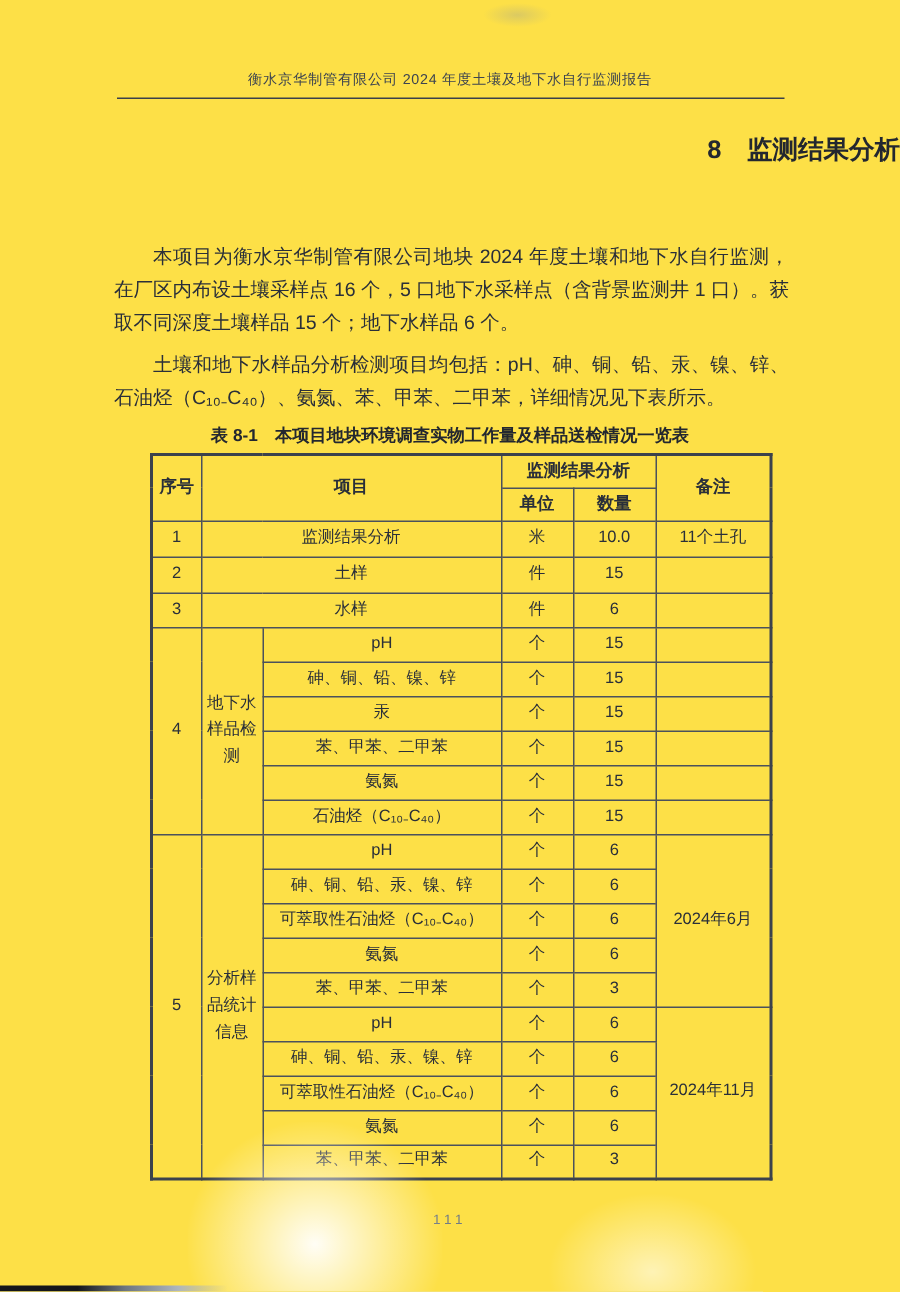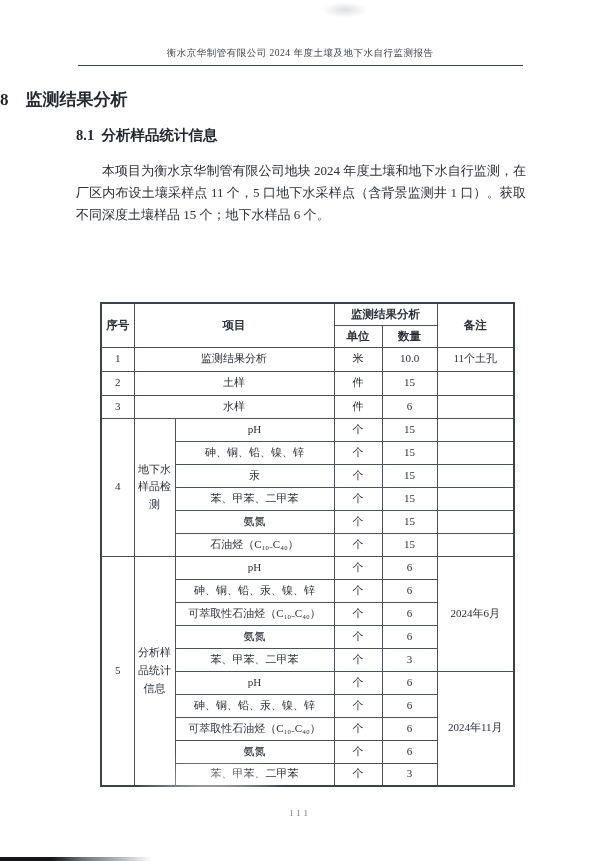--- a/index.html
+++ b/index.html
@@ -1,35 +1,35 @@
 <!DOCTYPE html>
 <html><head>
 <meta charset="utf-8">
 <style>
   html,body{margin:0;padding:0;}
   body{width:600px;height:861px;overflow:hidden;background:#dfe7ee;}
   .page{
     position:relative;width:600px;height:861px;overflow:hidden;
-    background:#ffffff;
+    background:#fde047;
     color:#262b34;
-    font-family:Liberation Serif, serif;
+    font-family:Liberation Sans, sans-serif;
   }
   
   .running-title{
     position:absolute;top:47px;left:0;width:600px;
     text-align:center;font-size:9.5px;letter-spacing:.5px;color:#3d4450;
   }
   .header-rule{
     position:absolute;top:65px;left:78px;width:445px;height:1px;
     background:#3a404a;
   }
   
   .chapter-title{
     position:absolute;top:88px;left:0;width:600px;
-    text-align:left;font-size:17px;font-weight:bold;color:#23272f;
+    text-align:right;font-size:17px;font-weight:bold;color:#23272f;
     white-space:pre;
   }
   .section-title{
     position:absolute;top:126px;left:76px;
     font-size:14.5px;font-weight:bold;color:#23272f;white-space:pre;
   }
   
   .body-text{
     position:absolute;top:160px;left:76px;width:450px;
     font-size:13px;line-height:22px;text-align:justify;color:#2a2f39;
@@ -82,26 +82,27 @@
 </style>
 </head>
 <body>
 
 <div class="page">
 
   <div class="running-title">衡水京华制管有限公司 2024 年度土壤及地下水自行监测报告</div>
   <div class="header-rule"></div>
 
   <div class="chapter-title">8　监测结果分析</div>
-  <div class="section-title">8.1  分析样品统计信息</div>
 
   <div class="body-text">
-    <p>本项目为衡水京华制管有限公司地块 2024 年度土壤和地下水自行监测，在厂区内布设土壤采样点 11 个，5 口地下水采样点（含背景监测井 1 口）。获取不同深度土壤样品 15 个；地下水样品 6 个。</p>
+    <p>本项目为衡水京华制管有限公司地块 2024 年度土壤和地下水自行监测，在厂区内布设土壤采样点 16 个，5 口地下水采样点（含背景监测井 1 口）。获取不同深度土壤样品 15 个；地下水样品 6 个。</p>
+    <p>土壤和地下水样品分析检测项目均包括：pH、砷、铜、铅、汞、镍、锌、石油烃（C₁₀₋C₄₀）、氨氮、苯、甲苯、二甲苯，详细情况见下表所示。</p>
   </div>
 
+  <div class="table-caption">表 8-1　本项目地块环境调查实物工作量及样品送检情况一览表</div>
 
   <table class="doc-table">
     <colgroup>
       <col style="width:33px">
         <col style="width:41px">
         <col style="width:159px">
       <col style="width:48px">
         <col style="width:55px">
         <col style="width:77px">
     </colgroup>

